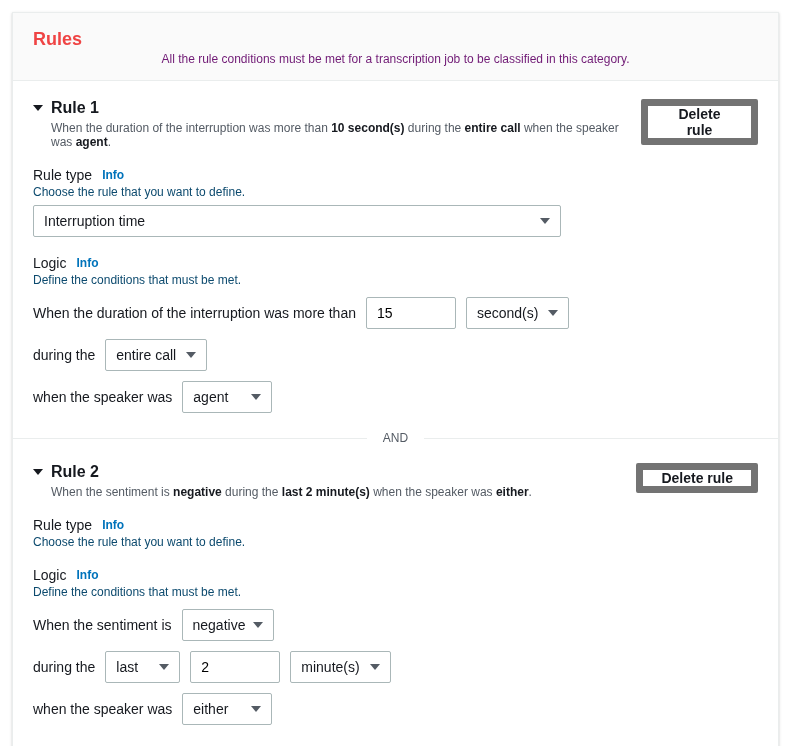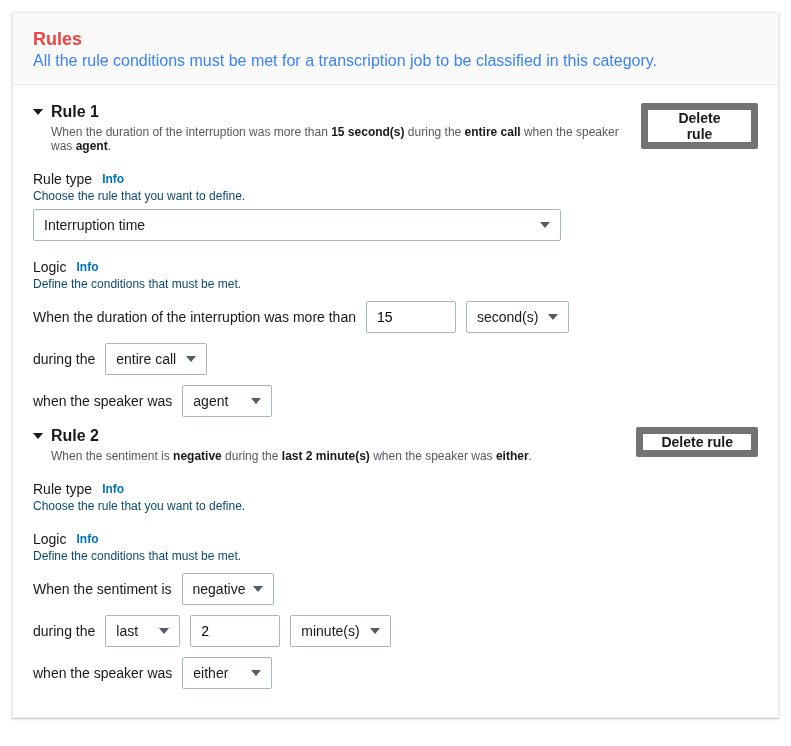--- a/index.html
+++ b/index.html
@@ -21,22 +21,23 @@
     padding: 16px 20px 14px 20px;
     border-bottom: 1px solid #eaeded;
   }
   .header h2 {
     font-size: 18px;
     font-weight: 700;
     color: #ef4444;
     margin-bottom: 2px;
   }
   .header p {
-    font-size: 16px;
-    color: #3b82f6;
+    font-size: 12px;
+    color: #701a75;
+    text-align: center;
   }
   .body {
     padding: 18px 20px 18px 20px;
     background: #fff;
   }
   .rule-block { position: relative; }
   .rule-header {
     display: flex;
     align-items: flex-start;
     justify-content: space-between;
@@ -162,21 +163,21 @@
   <div class="body">
 
     <div class="rule-block">
       <div class="rule-header">
         <div>
           <div class="rule-title-row">
             <span class="caret"></span>
             <span class="rule-title">Rule 1</span>
           </div>
           <div class="rule-summary">
-            <span>When the duration of the interruption was more than </span><b>15 second(s)</b><span> during the </span><b>entire call</b><span> when the speaker was </span><b>agent</b><span>.</span>
+            <span>When the duration of the interruption was more than </span><b>10 second(s)</b><span> during the </span><b>entire call</b><span> when the speaker was </span><b>agent</b><span>.</span>
           </div>
         </div>
         <button class="delete-btn">Delete rule</button>
       </div>
 
       <div class="section-label">
         <span>Rule type</span>
         <span class="info-link">Info</span>
       </div>
       <div class="field-help">Choose the rule that you want to define.</div>
@@ -210,20 +211,23 @@
 
       <div class="row">
         <span>when the speaker was</span>
         <span class="select med-select">
           <span>agent</span>
           <span class="dd-caret"></span>
         </span>
       </div>
     </div>
 
+    <div class="and-divider">
+      <span>AND</span>
+    </div>
 
     <div class="rule-block">
       <div class="rule-header">
         <div>
           <div class="rule-title-row">
             <span class="caret"></span>
             <span class="rule-title">Rule 2</span>
           </div>
           <div class="rule-summary">
             <span>When the sentiment is </span><b>negative</b><span> during the </span><b>last 2 minute(s)</b><span> when the speaker was </span><b>either</b><span>.</span>

